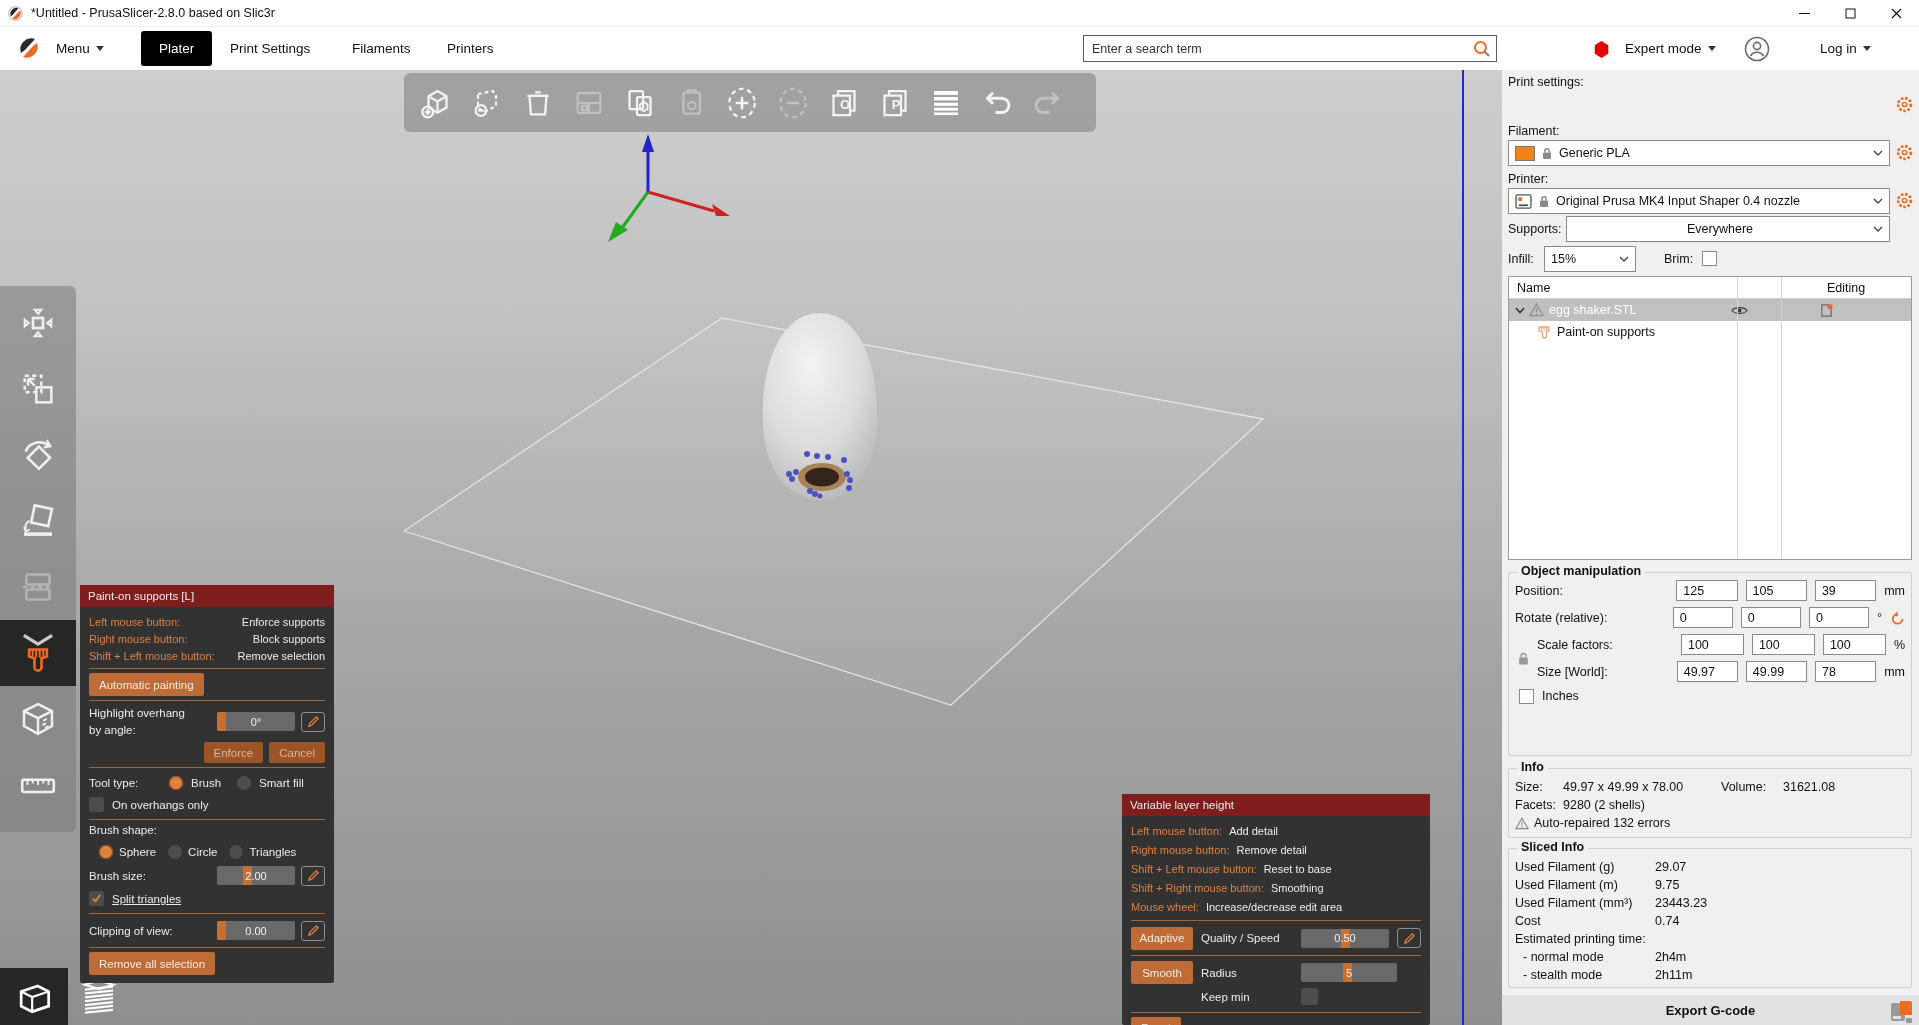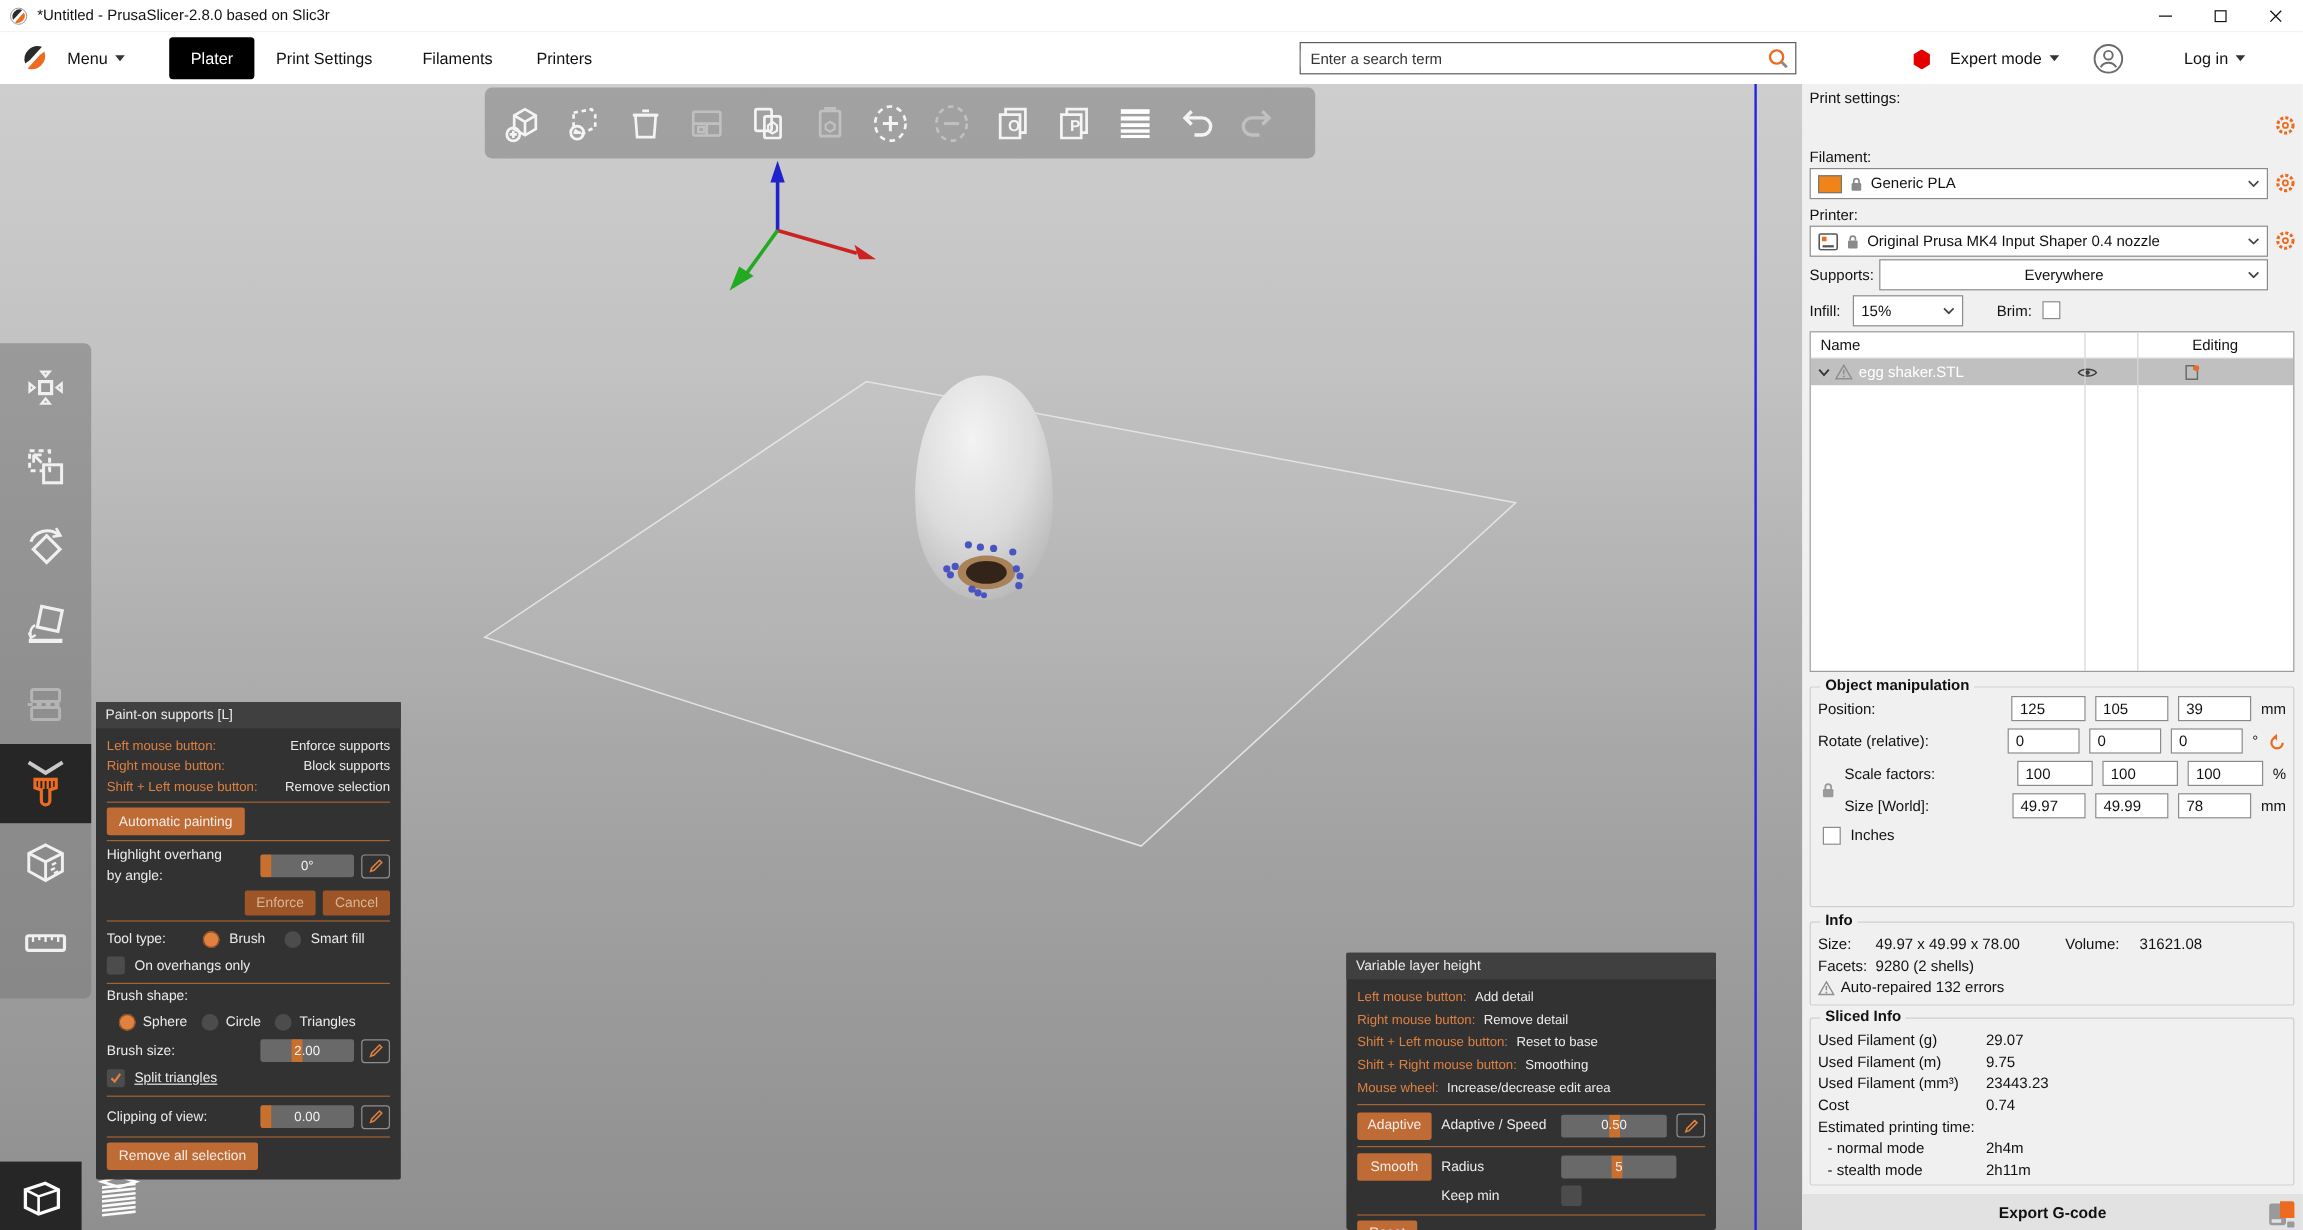--- a/index.html
+++ b/index.html
@@ -57,21 +57,21 @@
   .ltitem.active { background:#262626; }
 
   .viewcube { position:absolute; left:0; top:898px; width:68px; height:57px; background:#262626;
     display:flex; align-items:center; justify-content:center; }
   .layersbtn { position:absolute; left:76px; top:902px; width:46px; height:50px;
     display:flex; align-items:center; justify-content:center; }
 
   
   .dpanel { position:absolute; background:rgba(46,46,46,0.97); color:#e8e8e8; font-size:11px;
     border-radius:2px; }
-  .dpanel .phead { background:#404040; height:22px; display:flex; align-items:center;
+  .dpanel .phead { background:#7f1d1d; height:22px; display:flex; align-items:center;
     padding:0 8px; font-size:11.5px; color:#ececec; }
   .dpanel .pbody { padding:6px 9px 8px 9px; }
   .okey { color:#de8142; }
   .oval { color:#ececec; }
   .shrow { display:flex; justify-content:space-between; height:17px; align-items:center; white-space:nowrap;}
   .shrow-inline { height:19px; display:flex; align-items:center; gap:7px; white-space:nowrap;}
   .dsep { border:none; border-top:1px solid #a56332; margin:4px 0; }
   .obtn { display:inline-flex; align-items:center; justify-content:center; background:#bf6b35;
     color:#f3ece5; border-radius:2px; font-size:11.5px; padding:0 10px; height:23px; }
   .obtn.dim { background:#9d5527; color:#d7b697; height:21px; }
@@ -533,21 +533,21 @@
           <span class="okey">Shift + Right mouse button:</span>
           <span class="oval">Smoothing</span>
         </div>
       <div class="shrow-inline">
           <span class="okey">Mouse wheel:</span>
           <span class="oval">Increase/decrease edit area</span>
         </div>
       <hr class="dsep">
       <div style="display:flex; align-items:center; gap:8px; height:26px;">
         <span class="obtn" style="width:62px; padding:0;">Adaptive</span>
-        <span class="rlabel" style="width:92px;">Adaptive / Speed</span>
+        <span class="rlabel" style="width:92px;">Quality / Speed</span>
         <div class="slider" style="flex:1;">
           <div class="handle" style="left:46%;"></div>
           <div class="sval">0.50</div>
         </div>
         <div class="pencilbtn">
           <svg width="13" height="13" viewBox="0 0 14 14">
               <path d="M2 12 L3 9 L10 2 L12 4 L5 11 Z" fill="none" stroke="#e0813f" stroke-width="1.4"></path>
             </svg>
         </div>
       </div>
@@ -661,20 +661,27 @@
           <circle cx="9" cy="5.5" r="2.1" fill="#3c3c3c"></circle>
         </svg>
       </span>
       <span class="col-edit">
         <svg width="15" height="15" viewBox="0 0 16 16">
           <path d="M3 2 H10 V5 H13 V14 H3 Z" fill="none" stroke="#6a6a6a" stroke-width="1.3"></path>
           <circle cx="12" cy="4" r="2.6" fill="#ED6B21"></circle>
         </svg>
       </span>
     </div>
+    <div class="orow">
+      <svg width="14" height="15" viewBox="0 0 14 15" style="margin:0 6px 0 28px;">
+        <path d="M2 2 H12 V6 L9.5 7 V11 A2 2 0 0 1 5.5 11 V7 L2 6 Z" fill="none" stroke="#e6a77c" stroke-width="1.3"></path>
+        <path d="M4.5 2 V6 M7 2 V6.5 M9.5 2 V6" stroke="#e6a77c" stroke-width="1"></path>
+      </svg>
+      <span>Paint-on supports</span>
+    </div>
   </div>
 
   <div class="fieldset" style="top:502px; height:184px;">
     <span class="legend">Object manipulation</span>
     <div class="mrow">
       <span class="mlab">Position:</span>
       <span style="width:32px;"></span>
       <span class="minput">125</span>
       <span class="minput">105</span>
       <span class="minput">39</span>

